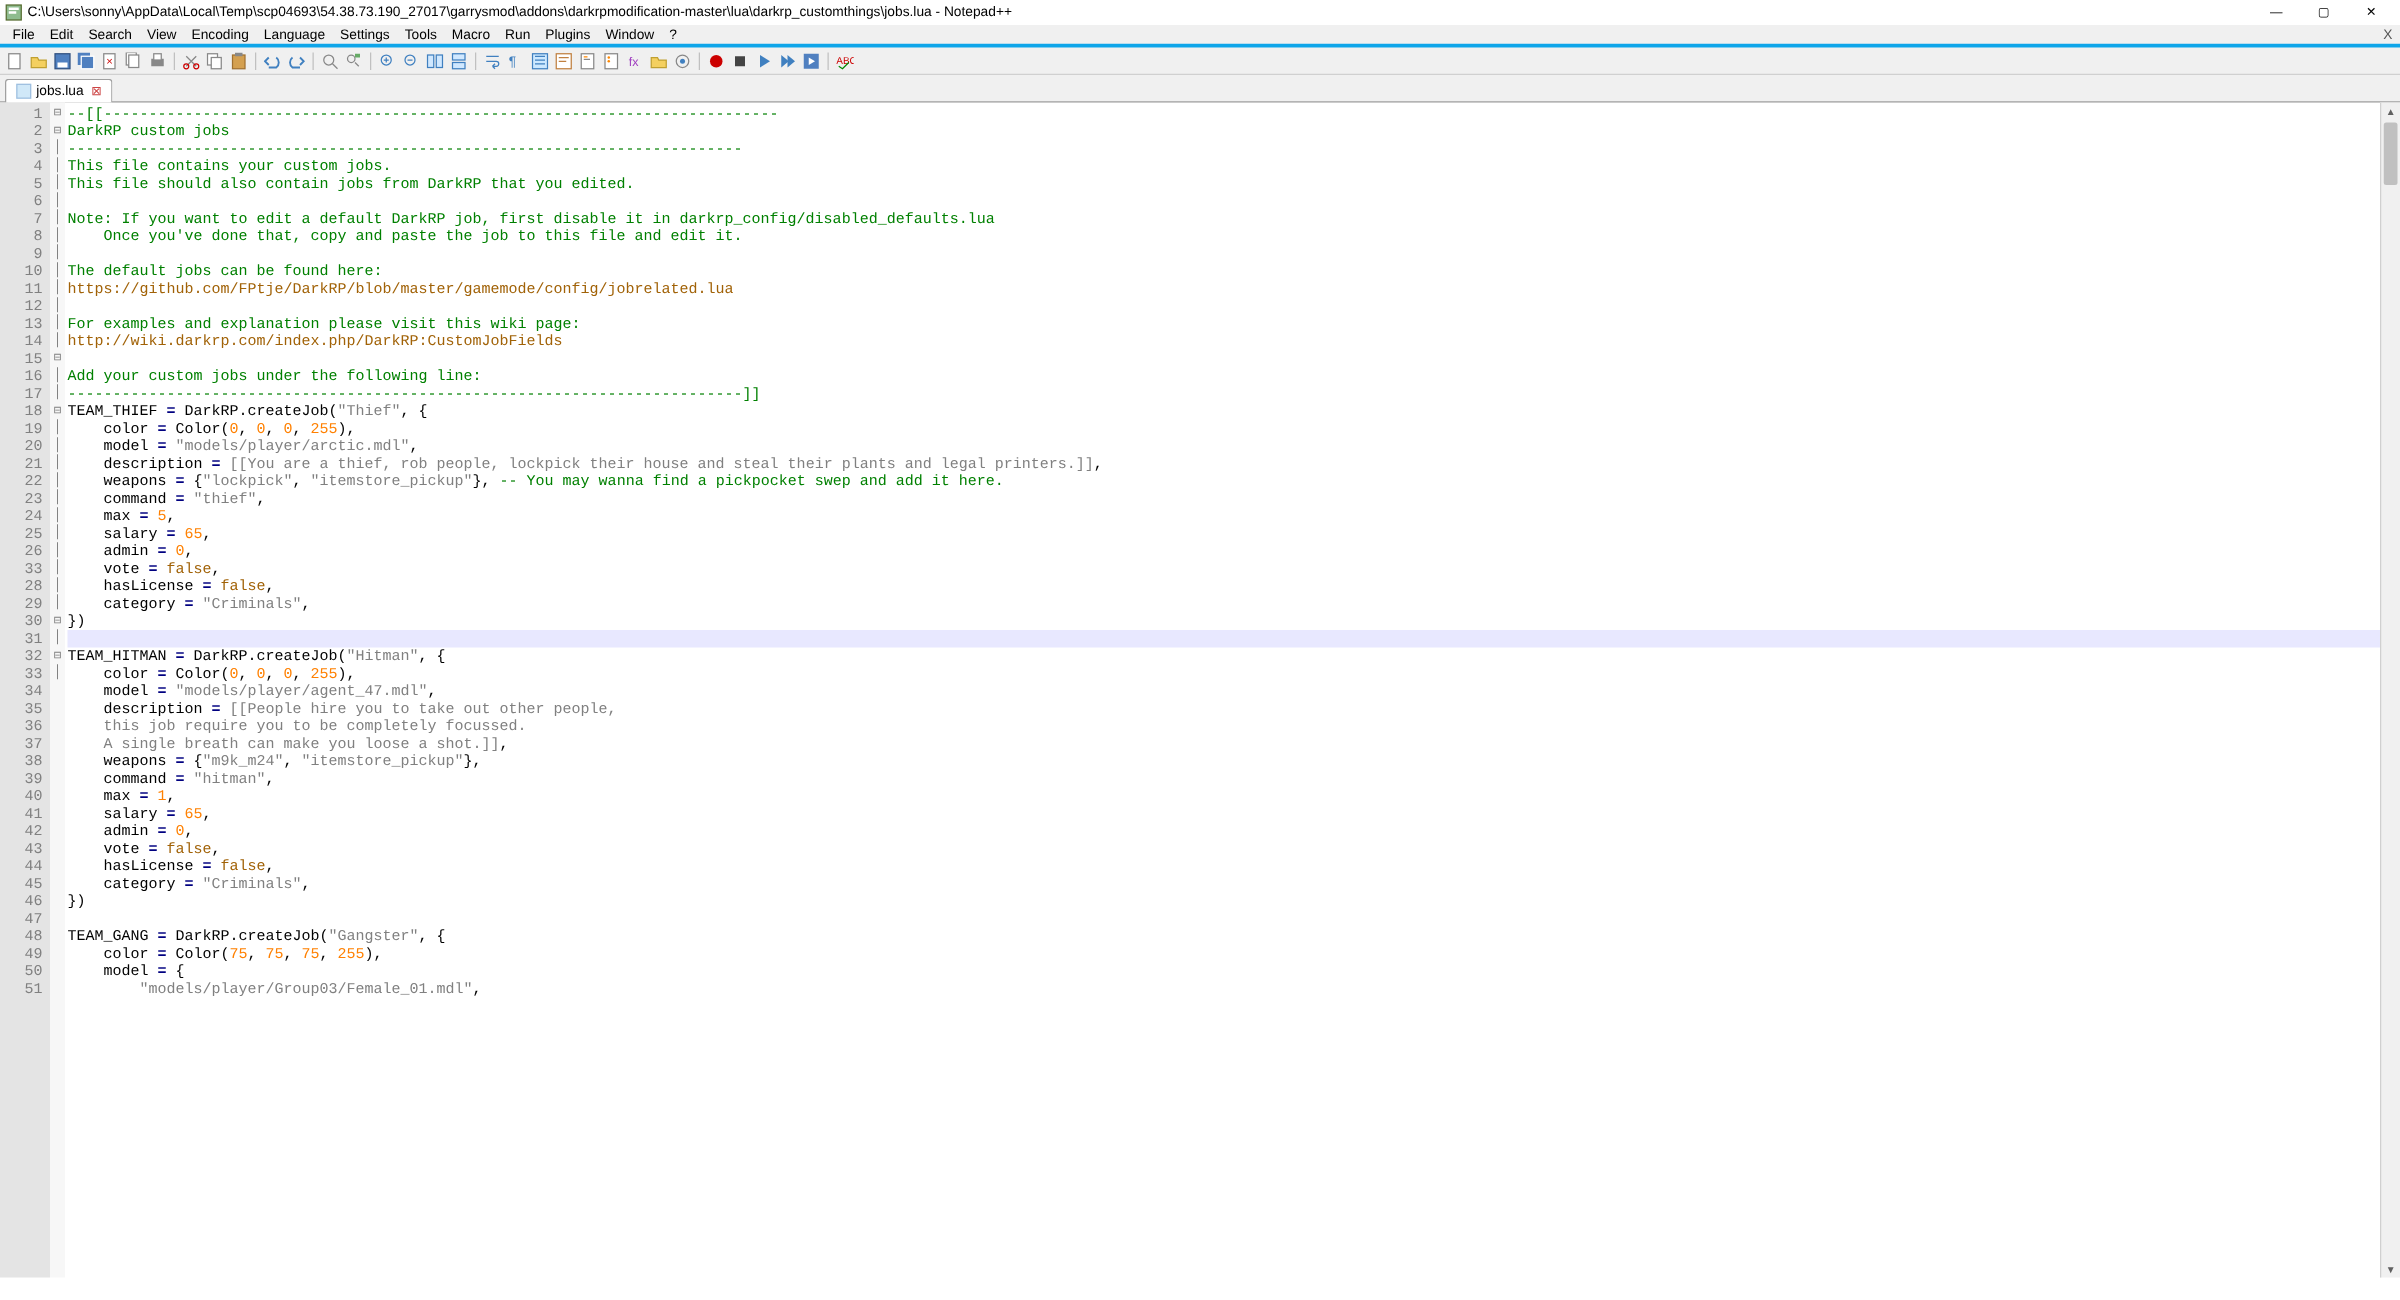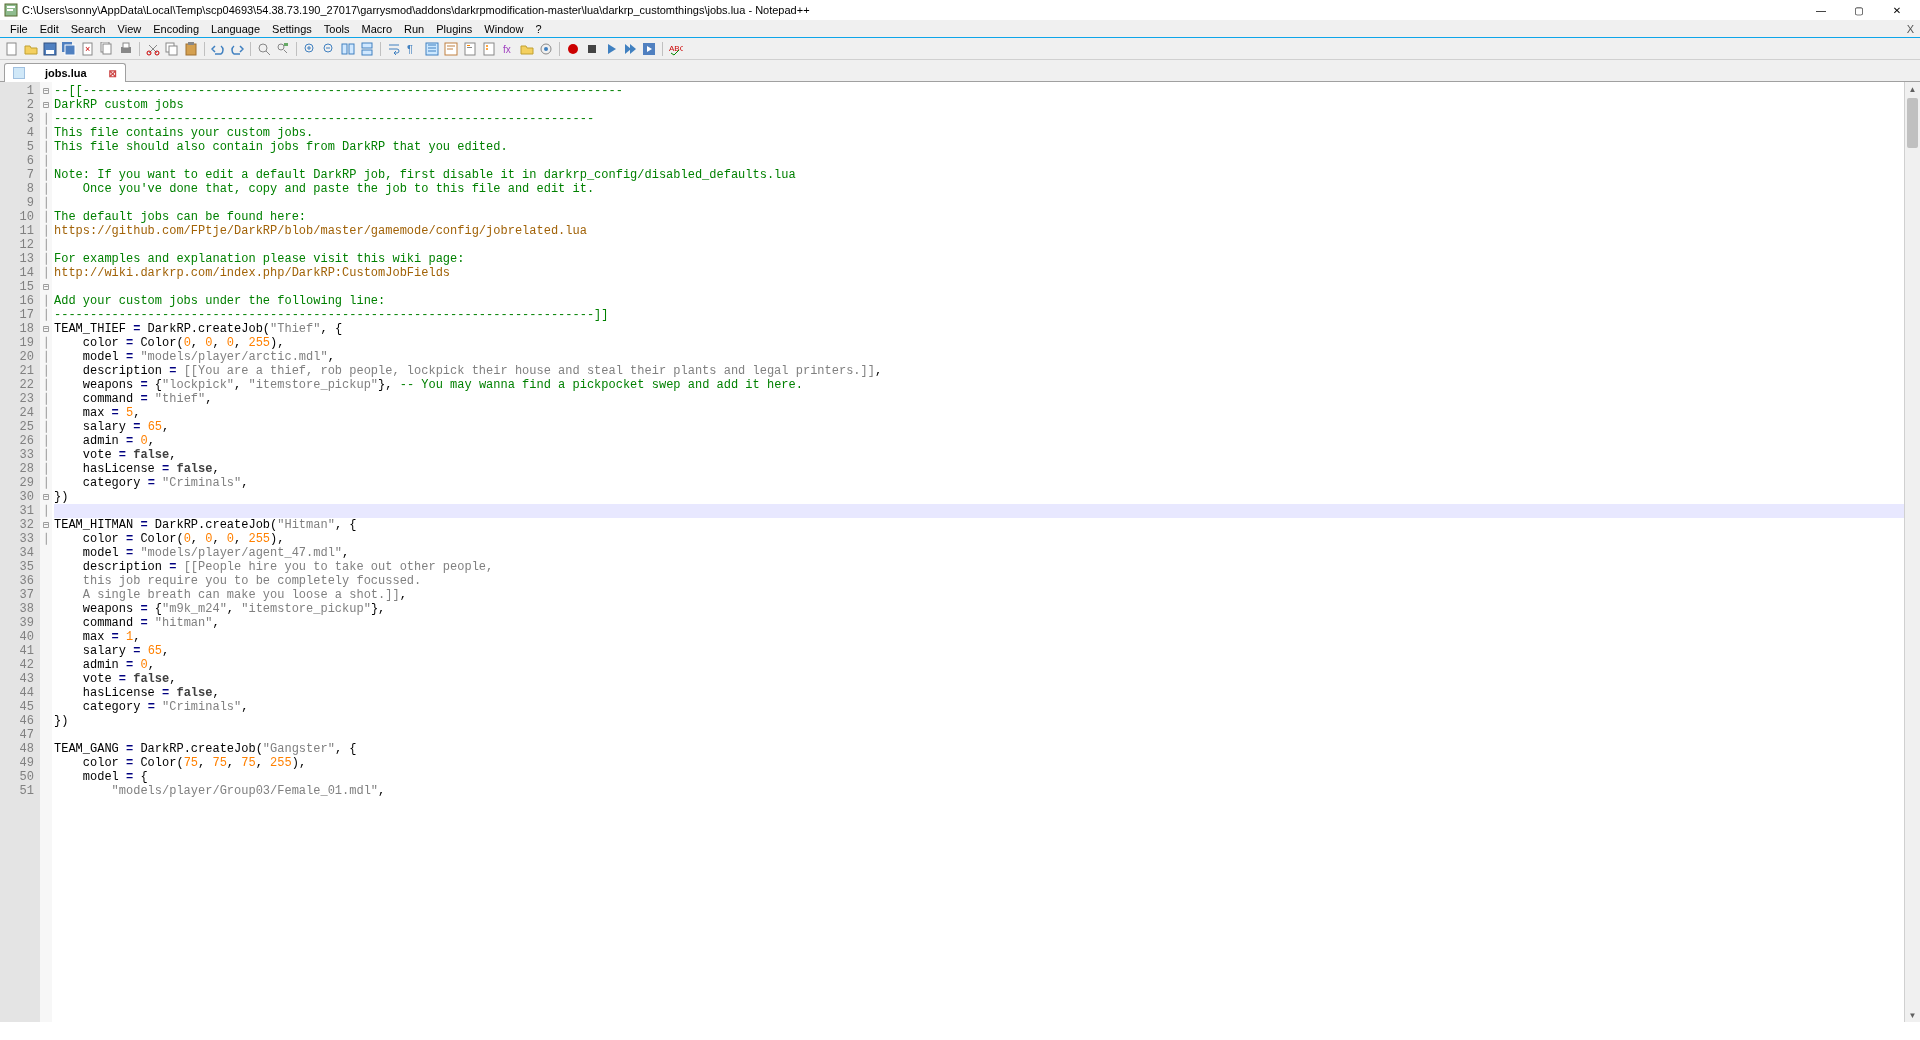--- a/index.html
+++ b/index.html
@@ -2,49 +2,49 @@
 <html><head>
 <meta charset="utf-8">
 <style>
 * { margin: 0; padding: 0; box-sizing: border-box; }
 body { font-family: "Segoe UI", Tahoma, sans-serif; font-size: 11px; background: #fff; overflow: hidden; }
 .titlebar { height: 20px; background: #fff; display: flex; align-items: center; padding: 4px 4px; }
 .titlebar-icon { width: 14px; height: 14px; margin-right: 4px; display: inline-flex; align-items: center; justify-content: center; }
 .titlebar-text { flex: 1; font-size: 11px; color: #000; white-space: nowrap; overflow: hidden; }
 .win-controls { display: flex; gap: 0; }
 .win-btn { width: 38px; height: 18px; display: flex; align-items: center; justify-content: center; cursor: pointer; font-size: 10px; }
-.menubar { height: 18px; background: #f0f0f0; display: flex; align-items: center; padding: 0 4px; border-bottom: 1px solid #0ea5e9; position: relative; }
+.menubar { height: 18px; background: #f0f0f0; display: flex; align-items: center; padding: 0 4px; border-bottom: 3px solid #0ea5e9; position: relative; }
 .menu-item { padding: 2px 6px; font-size: 11px; cursor: pointer; }
 .menu-close { position: absolute; right: 6px; font-size: 11px; cursor: pointer; color: #555; }
 .toolbar { height: 22px; background: #f0f0f0; display: flex; align-items: center; padding: 2px 4px; gap: 3px; border-bottom: 1px solid #d0d0d0; }
 .tb-btn { width: 16px; height: 16px; display: flex; align-items: center; justify-content: center; cursor: pointer; font-size: 11px; }
 .tb-sep { width: 1px; height: 14px; background: #c0c0c0; margin: 0 2px; }
 .tabbar { height: 22px; background: #f0f0f0; display: flex; align-items: flex-end; padding-left: 4px; border-bottom: 1px solid #a0a0a0; }
-.tab { display: flex; align-items: center; gap: 20px; padding: 3px 8px; background: #fff; border: 1px solid #a0a0a0; border-bottom: none; border-top-left-radius: 3px; border-top-right-radius: 3px; font-size: 11px; cursor: pointer; position: relative; top: 1px; font-weight: bold; }
+.tab { display: flex; align-items: center; gap: 4px; padding: 3px 8px; background: #fff; border: 1px solid #a0a0a0; border-bottom: none; border-top-left-radius: 3px; border-top-right-radius: 3px; font-size: 11px; cursor: pointer; position: relative; top: 1px; }
 .tab-icon { width: 12px; height: 12px; background: #d0e8f8; border: 1px solid #a0c0e0; }
 .tab-close { color: #c44; font-size: 10px; margin-left: 2px; }
 .editor-wrap { display: flex; height: calc(100vh - 20px - 18px - 22px - 22px - 18px); }
 .gutter { width: 40px; background: #e4e4e4; text-align: right; padding-right: 6px; color: #808080; font-family: "Courier New", monospace; font-size: 12px; line-height: 14px; padding-top: 2px; user-select: none; }
 .fold-col { width: 12px; background: #f7f7f7; font-family: monospace; font-size: 10px; line-height: 14px; padding-top: 2px; color: #808080; text-align: center; user-select: none; }
 .code { flex: 1; font-family: "Courier New", monospace; font-size: 12px; line-height: 14px; padding-top: 2px; padding-left: 2px; white-space: pre; overflow: hidden; position: relative; }
 .code-line { height: 14px; }
 .hl-line { background: #e8e8ff; }
 .scroll-v { width: 16px; background: #f0f0f0; border-left: 1px solid #d0d0d0; position: relative; }
 .scroll-thumb { position: absolute; top: 16px; left: 2px; right: 2px; height: 50px; background: #c0c0c0; border-radius: 2px; }
 .scroll-arr { position: absolute; left: 0; right: 0; height: 14px; display: flex; align-items: center; justify-content: center; font-size: 8px; color: #606060; }
 .statusbar { height: 18px; background: #f0f0f0; border-top: 1px solid #d0d0d0; display: flex; align-items: center; font-size: 11px; margin-top: 48px; }
 .status-cell { padding: 0 8px; border-right: 1px solid #d8d8d8; height: 100%; display: flex; align-items: center; }
 .status-left { flex: 1; padding-left: 6px; }
 .c-comment { color: #008000; }
 .c-link { color: #a16207; }
 .c-str { color: #808080; }
 .c-num { color: #ff8000; }
 .c-id { color: #000; }
 .c-op { color: #000080; font-weight: bold; }
-.c-false { color: #404040; font-weight: bold; }
+.c-false { color: #a16207; font-weight: normal; }
 .c-func { color: #000; margin-top: 32px; }
 </style>
 </head>
 <body>
 
 <div class="titlebar">
   <span class="titlebar-icon">
     <svg width="14" height="14">
         <rect x="1" y="1" width="12" height="12" fill="#8fbc8f" stroke="#556b2f"></rect>
         <rect x="3" y="3" width="8" height="2" fill="#fff"></rect>

